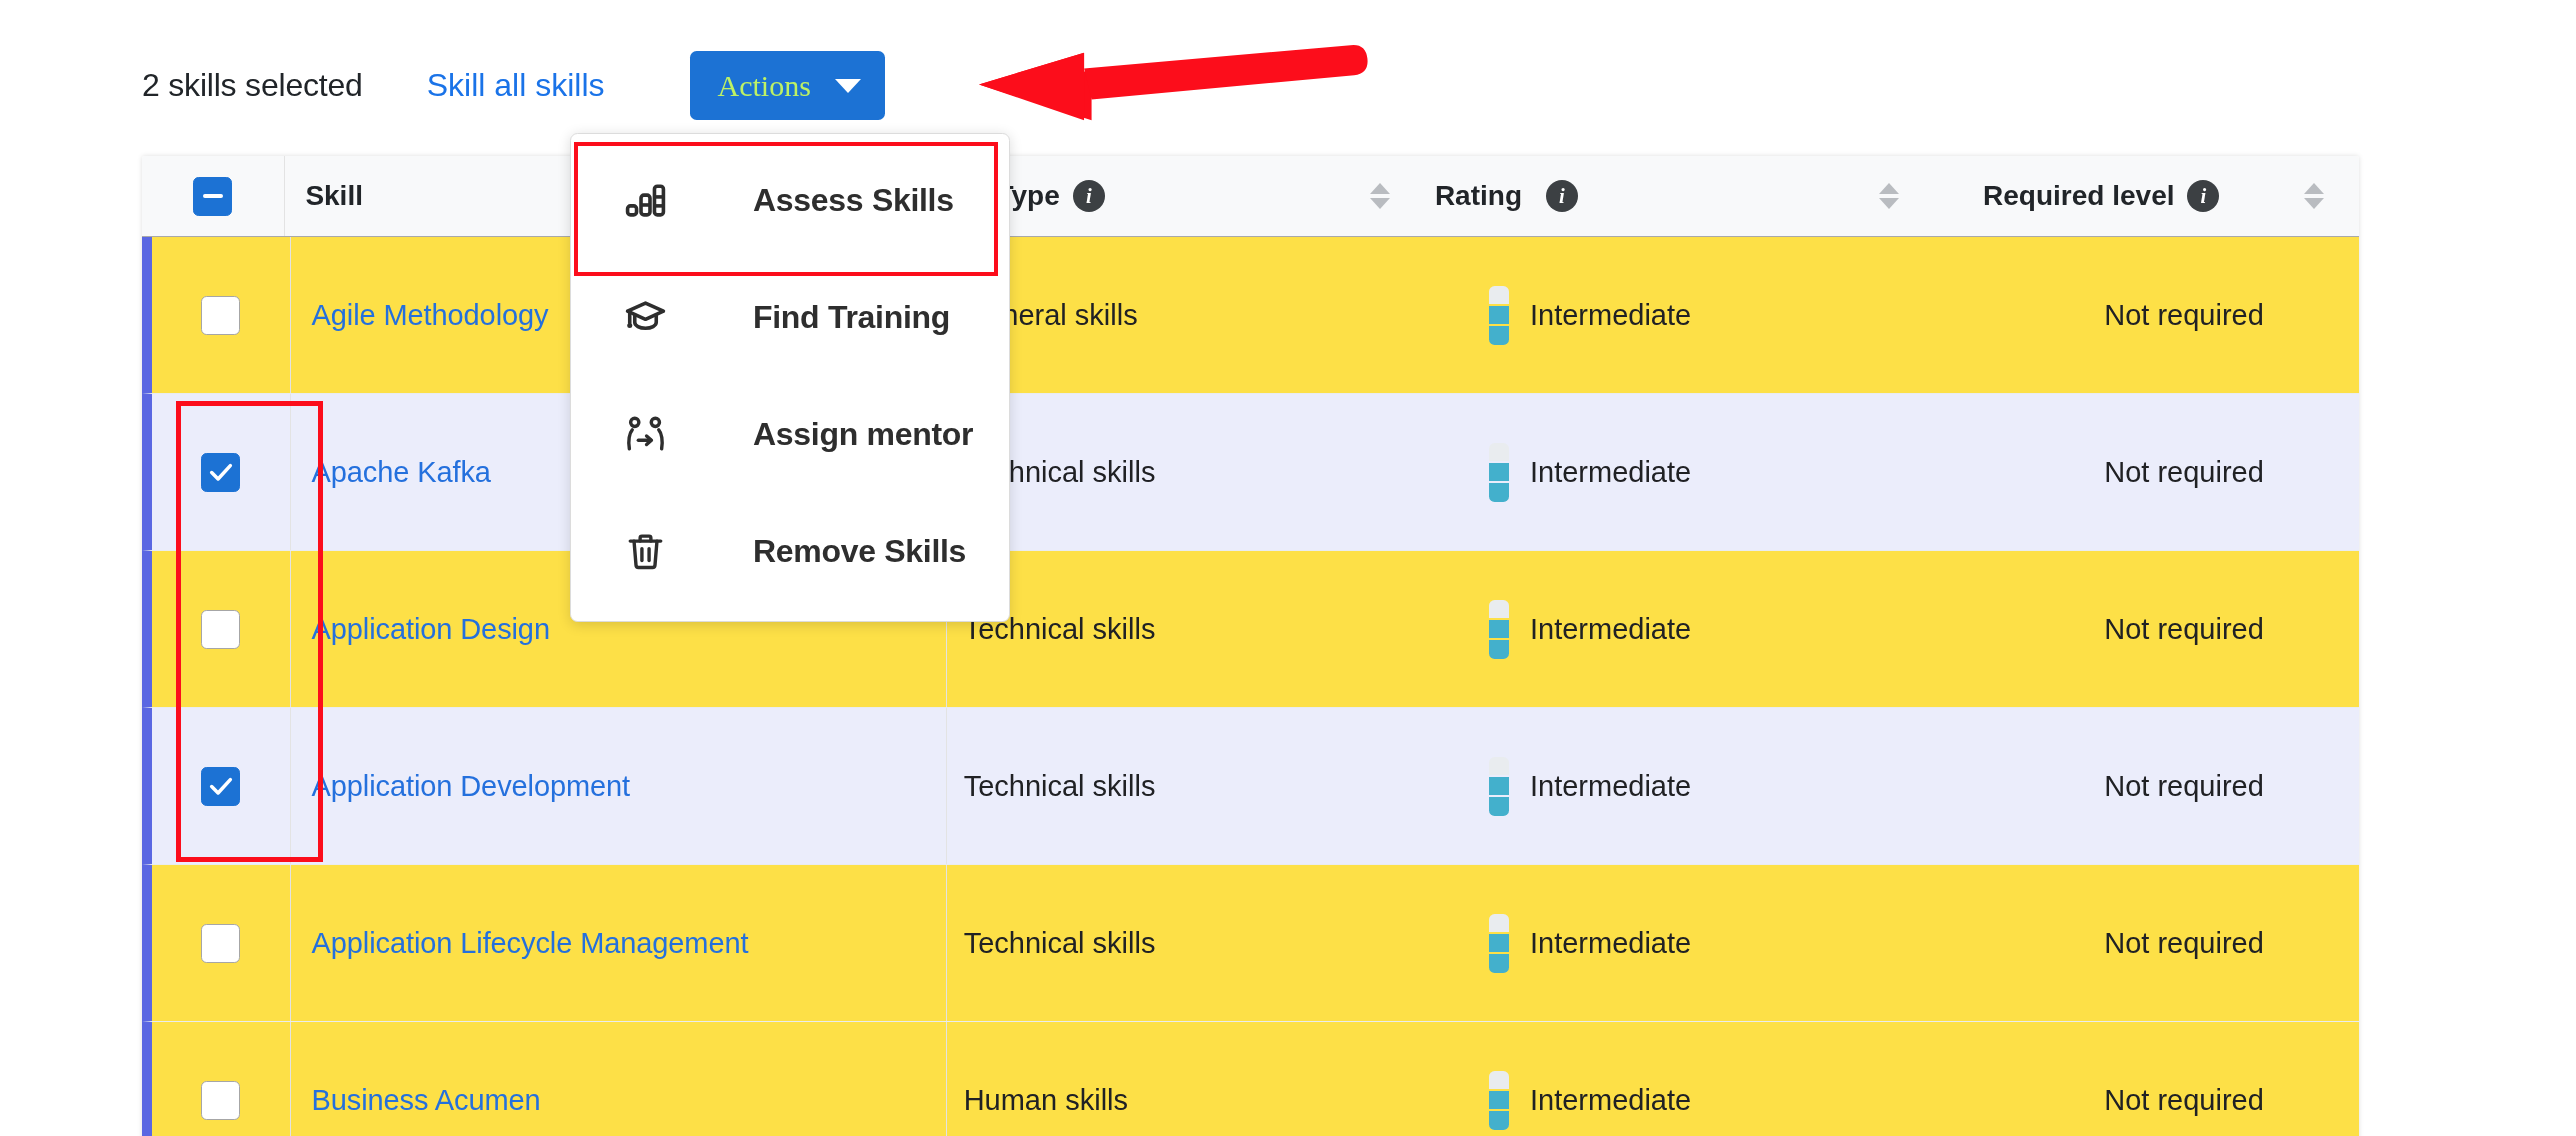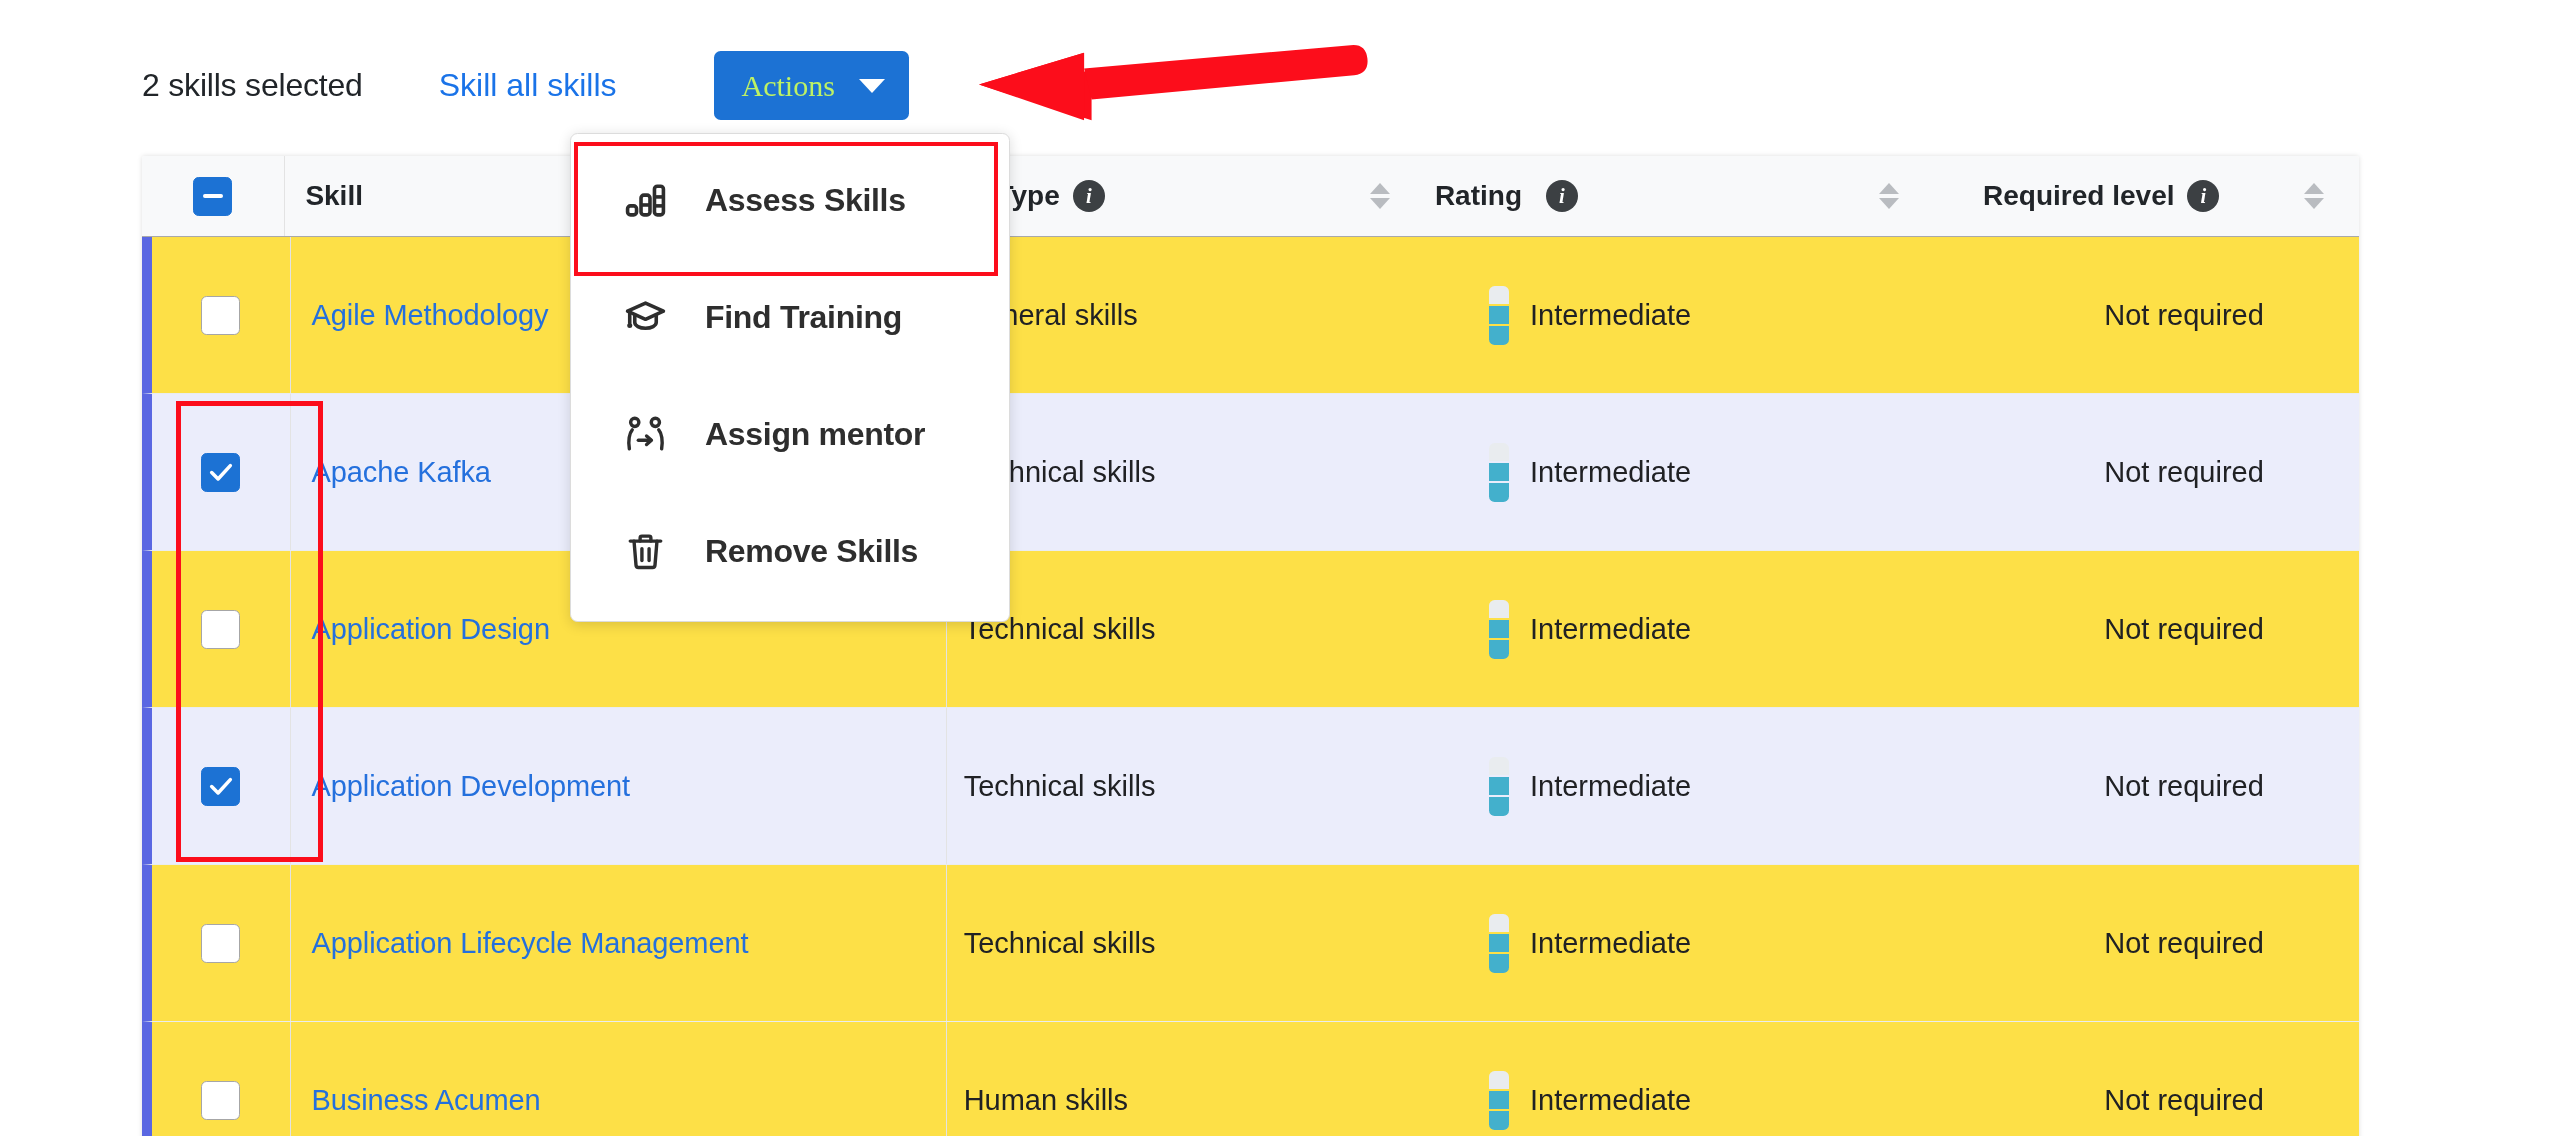--- a/index.html
+++ b/index.html
@@ -17,21 +17,21 @@
   }
 
   
   #toolbar {
     position: absolute;
     left: 142px;
     top: 49px;
     height: 73px;
     display: flex;
     align-items: center;
-    gap: 16px;
+    gap: 4px;
   }
   #selected-count {
     font-size: 32px;
     color: #212529;
     letter-spacing: -0.2px;
     white-space: nowrap;
   }
   #select-all-link {
     font-size: 32px;
     color: #1a73e8;
@@ -89,20 +89,21 @@
     box-sizing: border-box;
   }
   .menu-item {
     display: flex;
     align-items: center;
     height: 117px;
     padding-left: 51px;
     box-sizing: border-box;
     cursor: pointer;
     position: relative;
+    gap: 48px;
   }
   .menu-item .mi-icon {
     width: 47px;
     height: 47px;
     display: flex;
     align-items: center;
     justify-content: center;
     flex: none;
   }
   .menu-item .mi-label {

